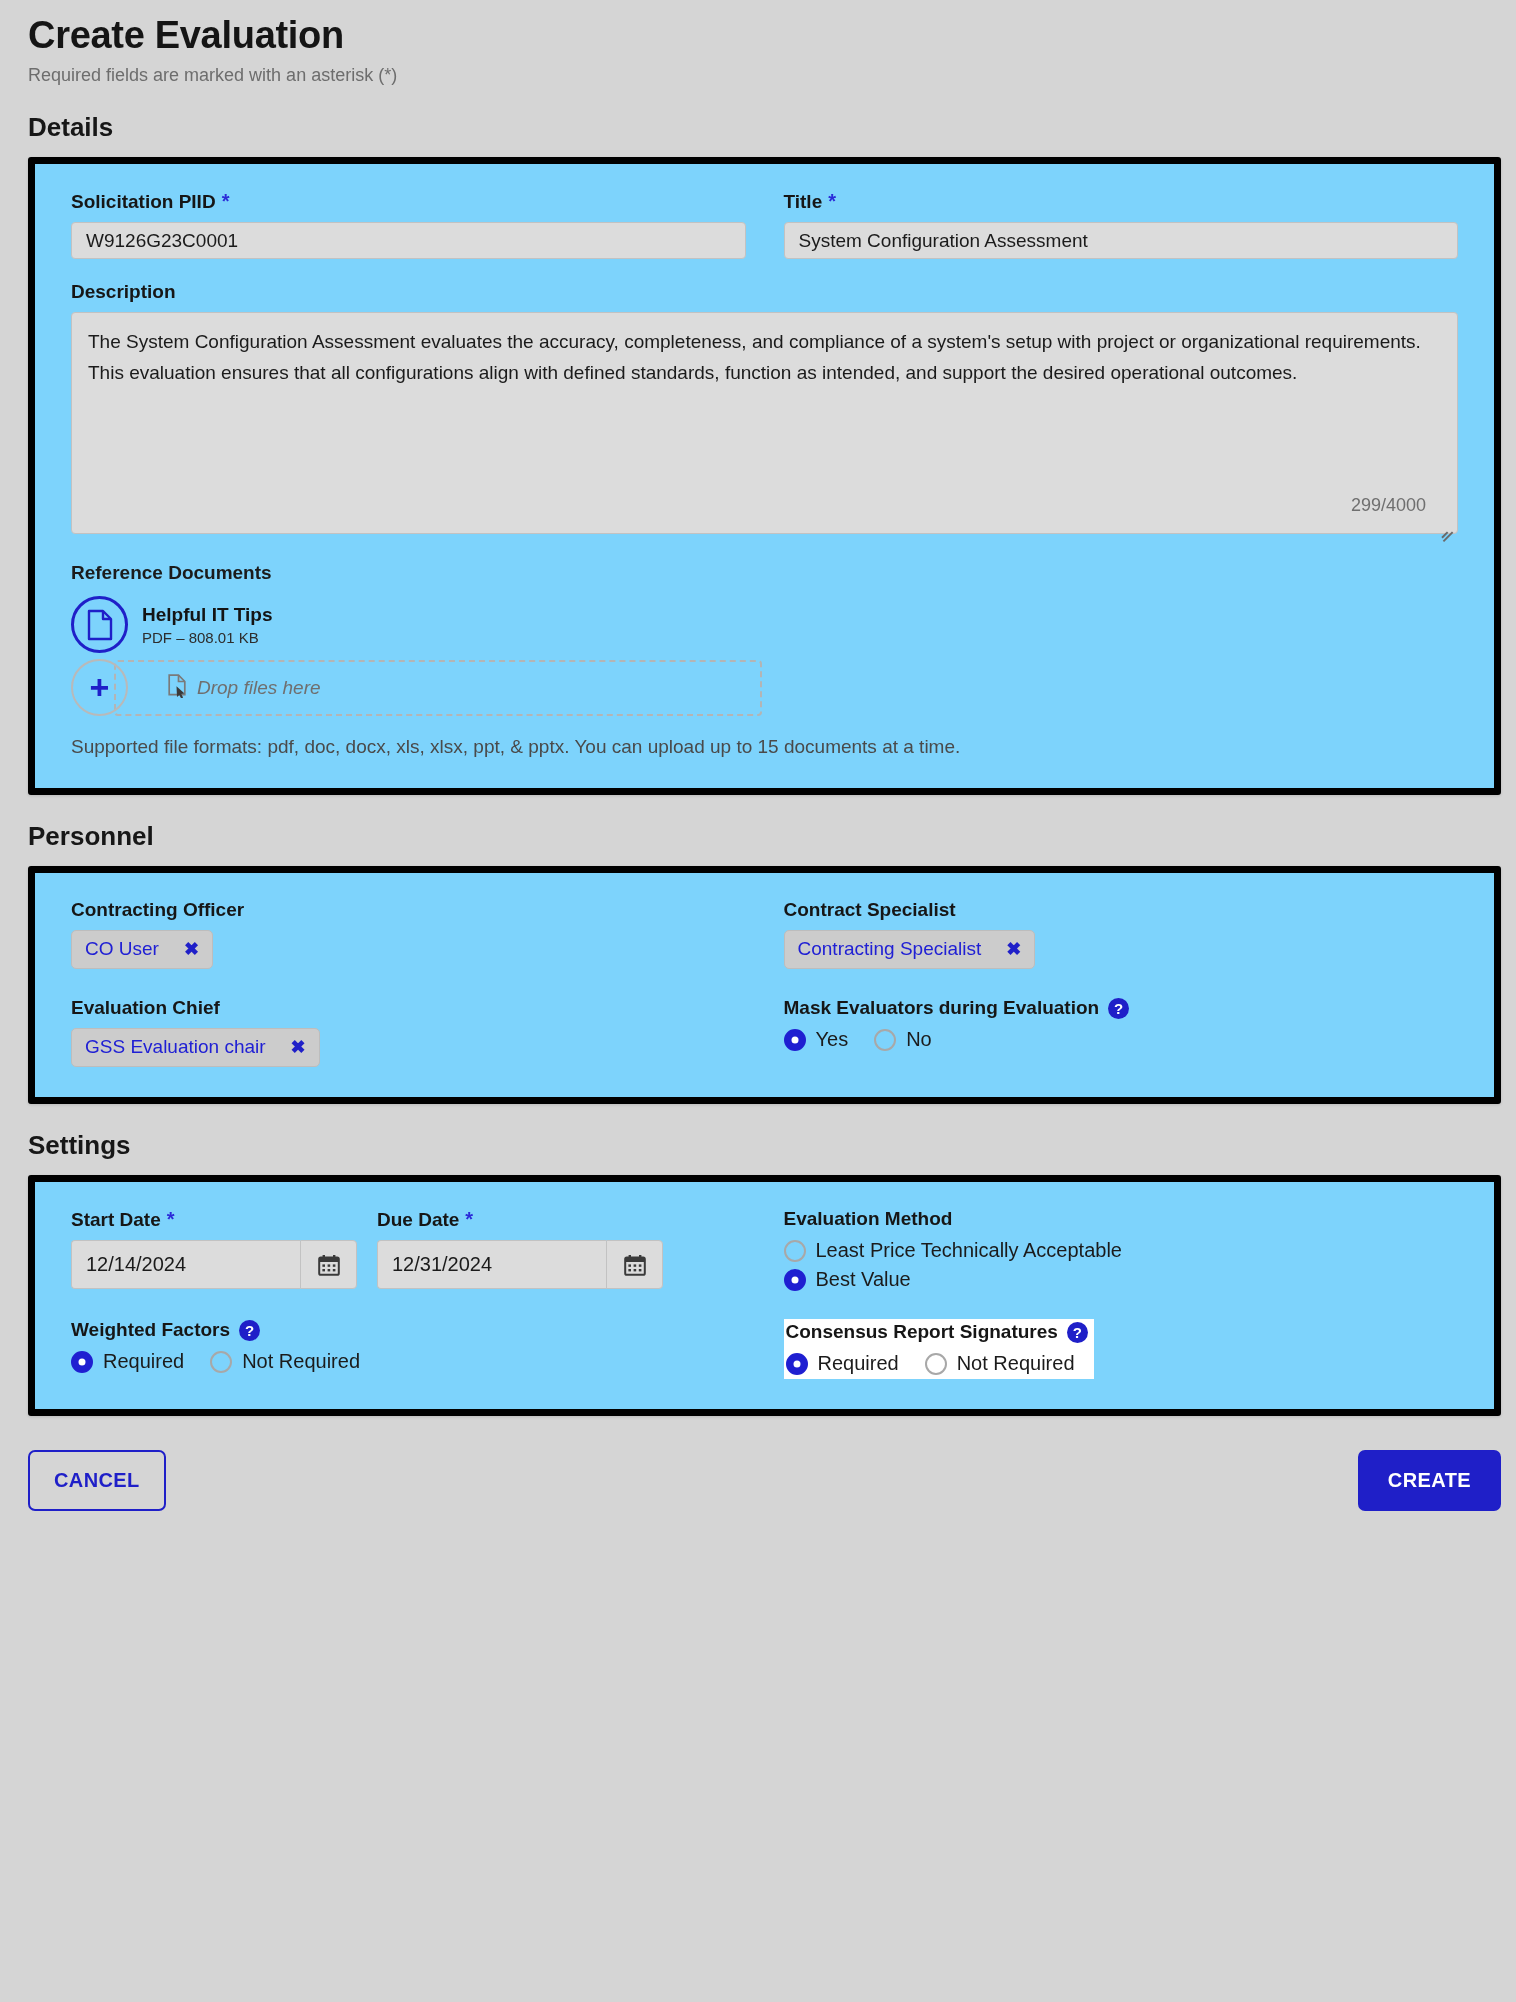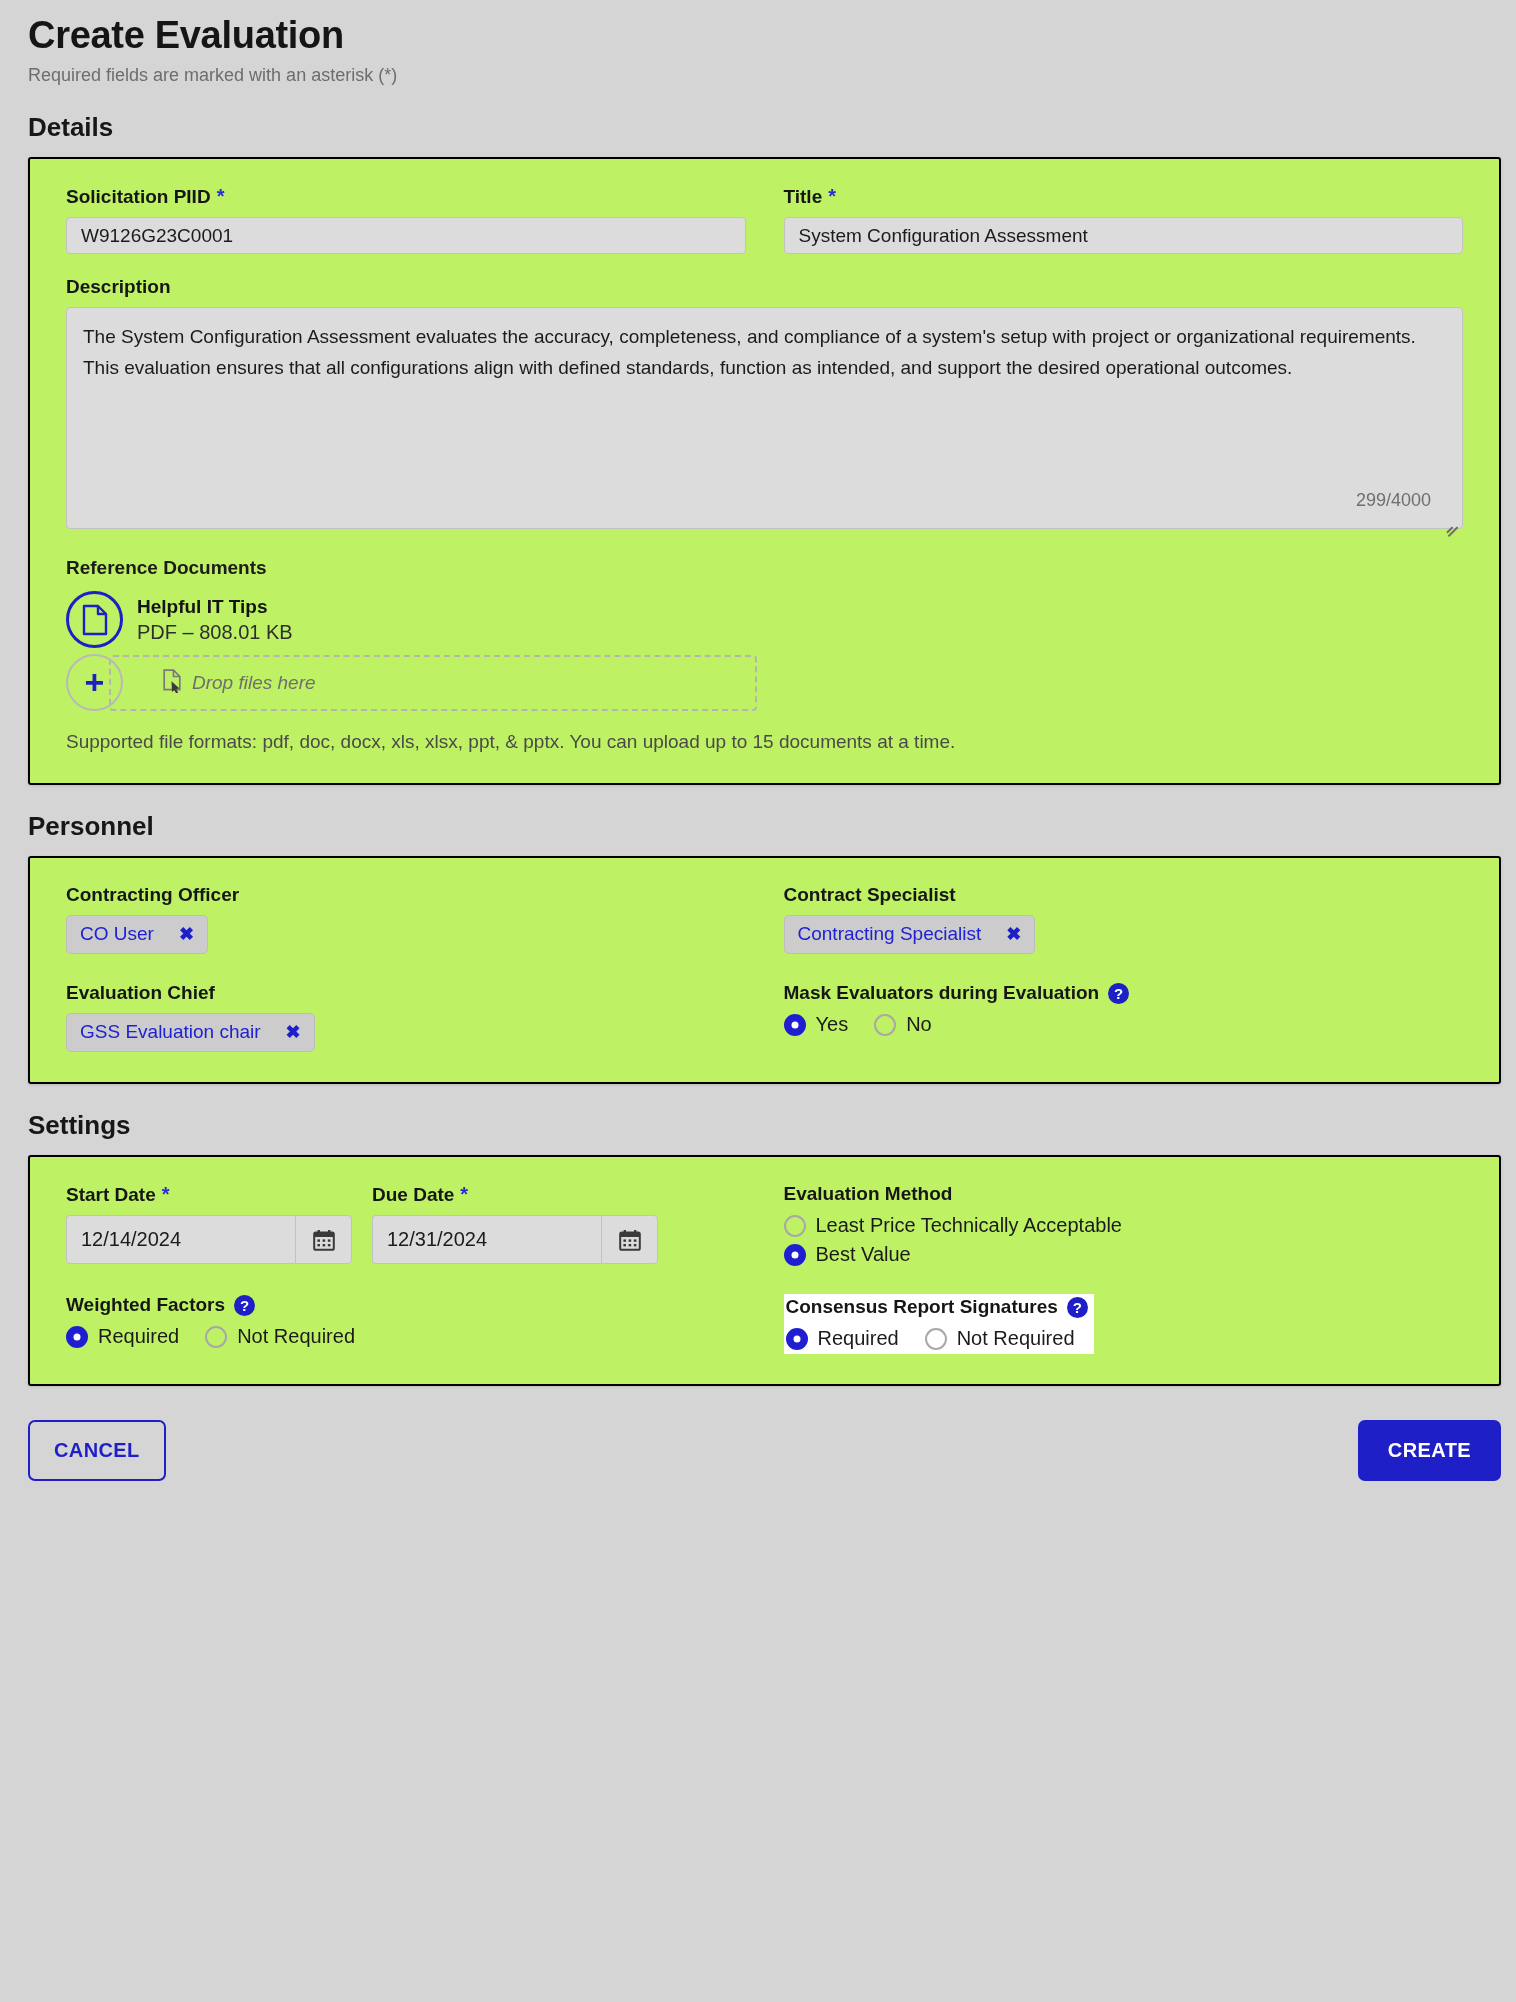--- a/index.html
+++ b/index.html
@@ -29,22 +29,22 @@
   }
   .section-heading {
     font-size: 26px;
     font-weight: bold;
     color: #171717;
     margin: 26px 0 14px 0;
   }
 
   
   .card {
-    background: #bef264;
-    border: 2px solid #000000;
+    background: #7dd3fc;
+    border: 7px solid #000000;
     border-radius: 3px;
     box-shadow: 0 1px 3px rgba(0,0,0,0.12);
     padding: 26px 36px 30px 36px;
   }
 
   .row { display: flex; gap: 38px; }
   .col { flex: 1 1 0; min-width: 0; }
 
   .field-label {
     font-size: 19px;
@@ -118,21 +118,21 @@
   .doc-item { display: flex; align-items: center; gap: 14px; }
   .doc-icon {
     width: 57px; height: 57px;
     border: 3px solid #1f1fc8;
     border-radius: 50%;
     display: flex; align-items: center; justify-content: center;
     flex: none;
   }
   .doc-meta { display: flex; flex-direction: column; gap: 3px; }
   .doc-name { font-size: 19px; font-weight: bold; color: #141414; }
-  .doc-sub { font-size: 20px; color: #2d2d2d; }
+  .doc-sub { font-size: 15px; color: #2d2d2d; }
 
   .dropzone-row { display: flex; align-items: center; gap: 0; margin-top: 6px; }
   .plus-btn {
     width: 57px; height: 57px;
     border: 2px solid #b9b9b9;
     border-radius: 50%;
     background: transparent;
     display: flex; align-items: center; justify-content: center;
     flex: none;
     cursor: pointer;

